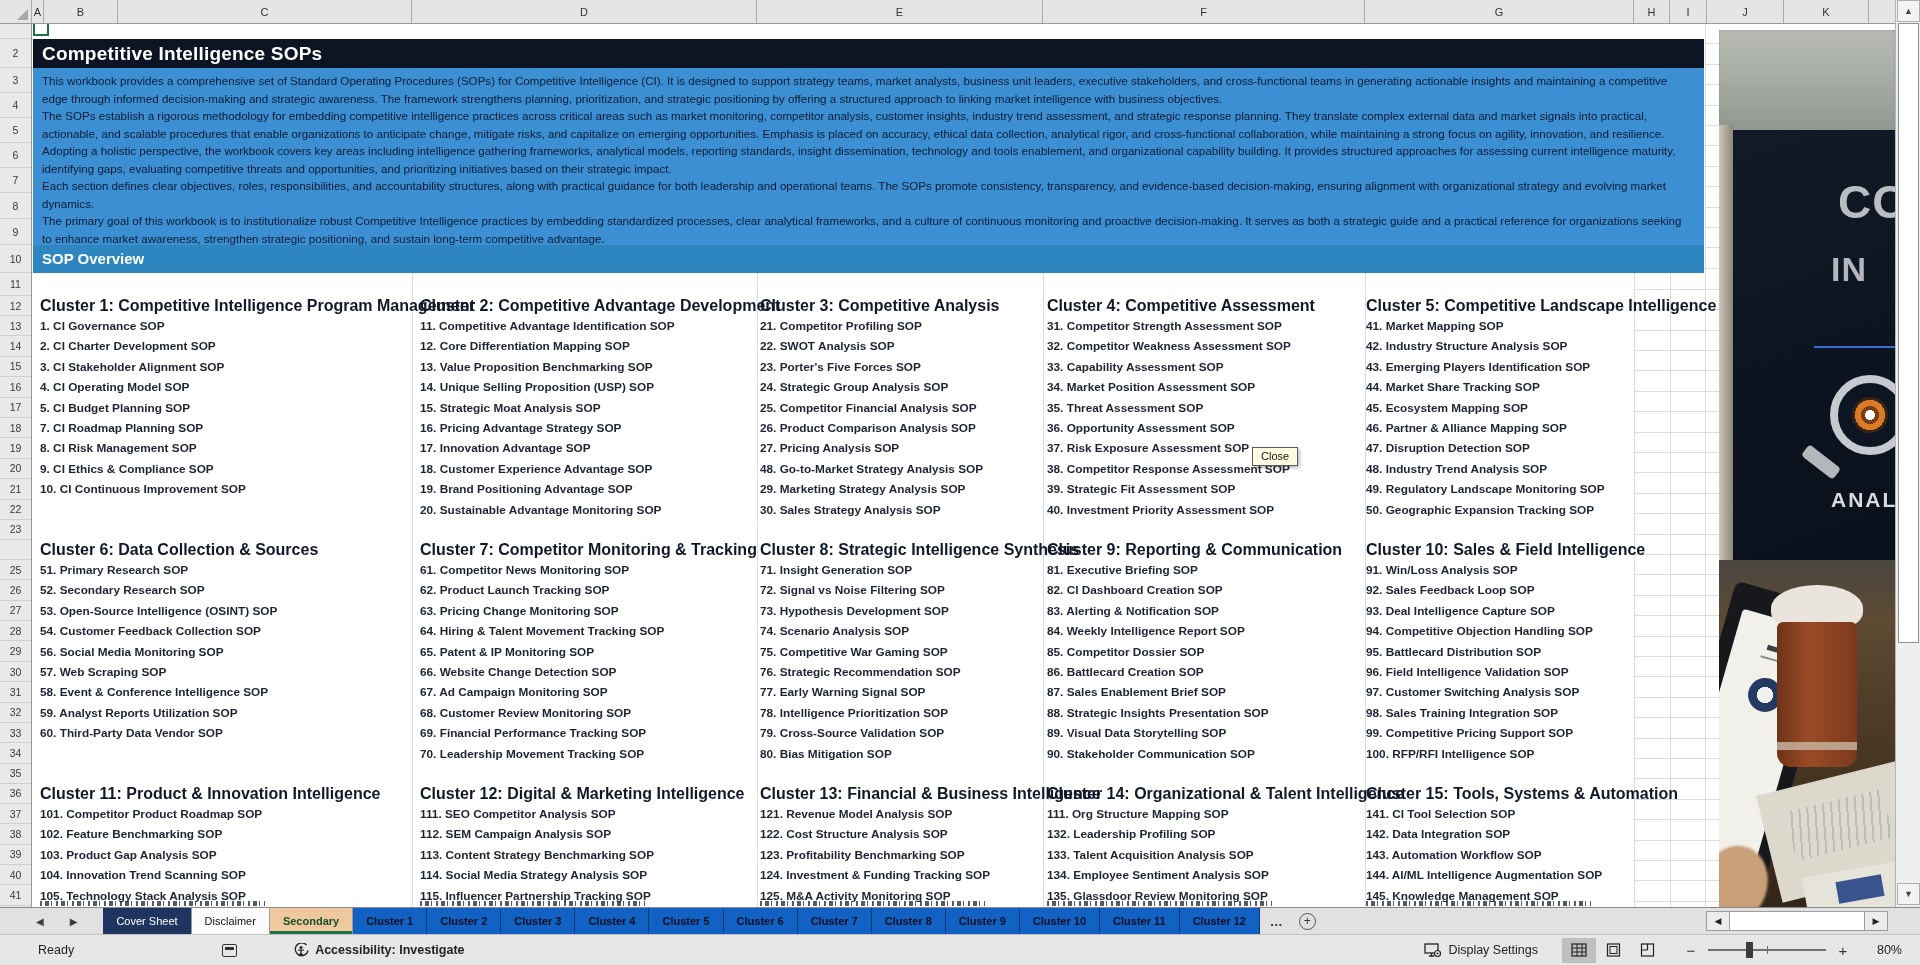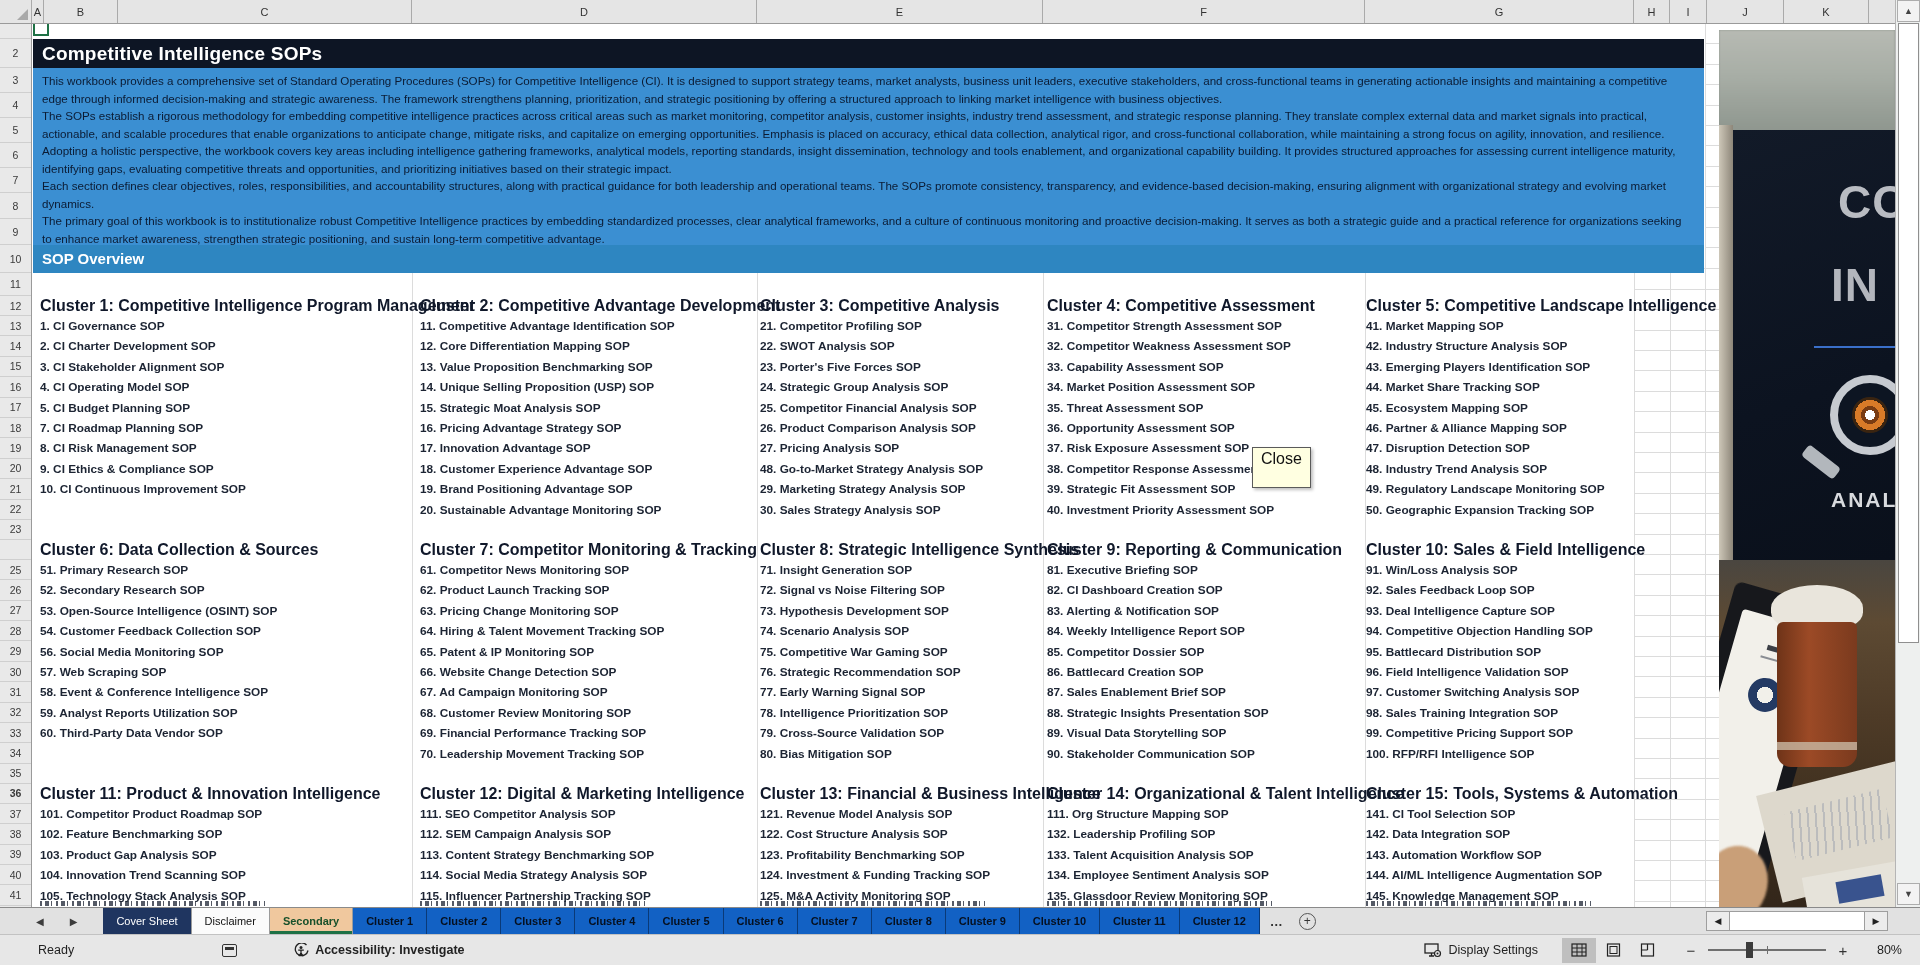--- a/index.html
+++ b/index.html
@@ -52,35 +52,35 @@
   .cc5{ left:1334px; width:330px; }
   .cluster-header{ font-weight:bold; font-size:16px; color:#10182a;
     height:20px; line-height:20px; white-space:nowrap; }
   .sop-item{ font-size:11.8px; font-weight:600; color:#1c2433;
     height:20.4px; line-height:20.4px; white-space:nowrap; }
   .cutrow{ position:absolute; top:877px; height:5px; width:225px; opacity:.75;
     background:
       repeating-linear-gradient(90deg,#1c2333 0 2px,transparent 2px 5px,#1c2333 5px 9px,
       transparent 9px 11px,#1c2333 11px 12px,transparent 12px 16px); }
   .tooltip{ position:absolute; left:1220px; top:423px; background:#ffffe1;
-    border:1px solid #5a5a5a; padding:2px 8px 19px; font-size:16px; color:#111;
+    border:1px solid #5a5a5a; padding:2px 8px 3px; font-size:11px; color:#111;
     box-shadow:2px 2px 3px rgba(0,0,0,.25); }
   
   .photo{ position:absolute; left:1687px; top:6px; width:176px; height:877px;
     overflow:hidden; background:#8d958e; }
   .ph-ceiling{ position:absolute; left:0; top:0; width:176px; height:100px;
     background:linear-gradient(180deg,#b7bab3 0%,#a8aea6 45%,#8f978f 100%);
     filter:blur(1px); }
   .ph-frame{ position:absolute; left:0; top:95px; width:14px; height:782px;
     background:linear-gradient(90deg,#cdc7b8,#8d8679); filter:blur(.5px); }
   .ph-board{ position:absolute; left:14px; top:100px; width:162px; height:430px;
     background:linear-gradient(160deg,#121a28 0%,#0c1320 60%,#0a101b 100%); }
   .ph-co{ position:absolute; left:119px; top:145px; font-size:46px; font-weight:bold;
     color:#b9bcc2; letter-spacing:1px; white-space:nowrap; }
-  .ph-in{ position:absolute; left:112px; top:228px; font-size:46px; font-weight:bold;
+  .ph-in{ position:absolute; left:112px; top:220px; font-size:34px; font-weight:bold;
     color:#b3b6bd; letter-spacing:1px; white-space:nowrap; }
   .ph-line{ position:absolute; left:95px; top:316px; width:81px; height:2px;
     background:#3a6fc9; }
   .ph-mag{ position:absolute; left:111px; top:345px; width:80px; height:80px;
     border:8px solid #c6cad0; border-radius:50%; background:#0d1522; }
   .ph-mag-inner{ position:absolute; left:14px; top:14px; width:36px; height:36px;
     border-radius:50%; background:radial-gradient(circle,#fff 0 5px,#7a3c12 5px 9px,#d97b28 9px 15px,#3a2410 15px 18px); }
   .ph-handle{ position:absolute; left:82px; top:425px; width:40px; height:14px;
     background:#b2b7bc; border-radius:4px; transform:rotate(38deg); }
   .ph-analys{ position:absolute; left:112px; top:458px; font-size:21px; font-weight:bold;
@@ -222,21 +222,21 @@
       <div class="row-num" style="height: 20.4px;">26</div>
       <div class="row-num" style="height: 20.4px;">27</div>
       <div class="row-num" style="height: 20.4px;">28</div>
       <div class="row-num" style="height: 20.4px;">29</div>
       <div class="row-num" style="height: 20.4px;">30</div>
       <div class="row-num" style="height: 20.4px;">31</div>
       <div class="row-num" style="height: 20.4px;">32</div>
       <div class="row-num" style="height: 20.4px;">33</div>
       <div class="row-num" style="height: 20.4px;">34</div>
       <div class="row-num" style="height: 20px;">35</div>
-      <div class="row-num" style="height: 20px; font-weight: bold;">36</div>
+      <div class="row-num" style="height: 20px;">36</div>
       <div class="row-num" style="height: 20.4px;">37</div>
       <div class="row-num" style="height: 20.4px;">38</div>
       <div class="row-num" style="height: 20.4px;">39</div>
       <div class="row-num" style="height: 20.4px;">40</div>
       <div class="row-num" style="height: 20.4px;">41</div>
     </div>
 
   <div class="sheet">
     <div class="activecell"></div>
 

